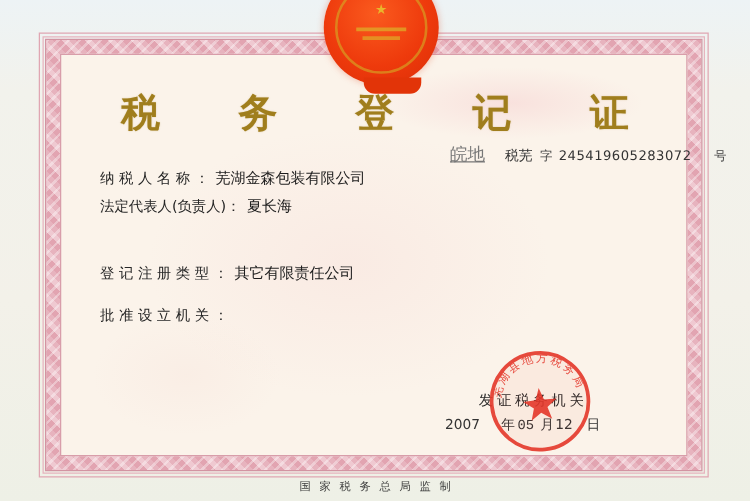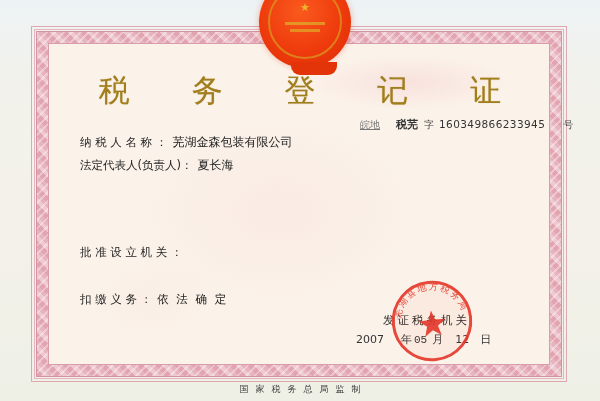--- a/index.html
+++ b/index.html
@@ -27,40 +27,40 @@
       z-index:5;box-shadow:0 0 6px rgba(220,60,20,.35);}
   .emblem .gold-ring{position:absolute;inset:9px;border-radius:50%;border:2px solid rgba(214,164,36,.65);}
   .emblem .gold-star{position:absolute;left:0;right:0;top:26px;text-align:center;
       color:#e9b62c;font-size:11px;line-height:11px;}
   .emblem .gate{position:absolute;left:26px;top:46px;width:40px;height:3px;background:rgba(222,172,40,.75);}
   .emblem .gate2{position:absolute;left:31px;top:53px;width:30px;height:3px;background:rgba(222,172,40,.7);}
   .emblem-tab{position:absolute;left:291px;top:62px;width:46px;height:13px;background:#e23408;
       border-radius:0 0 9px 9px;z-index:5;}
   
   .title{position:absolute;left:50%;top:70px;transform:translateX(-50%);white-space:nowrap;
-      font-size:31px;font-weight:normal;color:#a07e1d;letter-spacing:26px;padding-left:26px;
+      font-size:31px;font-weight:bold;color:#a07e1d;letter-spacing:26px;padding-left:26px;
       text-shadow:0 0 1px rgba(160,126,29,.5);z-index:4;}
   
   .serial{position:absolute;left:360px;top:113px;white-space:nowrap;color:#555;z-index:4;}
-  .serial .region{font-size:10px;color:#777;text-decoration:underline;}
-  .serial .bureau{font-size:11px;color:#333;margin-left:16px;font-weight:bold;}
+  .serial .region{font-size:14px;color:#777;text-decoration:underline;}
+  .serial .bureau{font-size:11px;color:#333;margin-left:16px;}
   .serial .zi{font-size:10px;color:#444;margin-left:6px;}
   .serial .number{font-size:10.5px;color:#333;margin-left:5px;letter-spacing:.4px;}
   .serial .hao{font-size:10px;color:#444;margin-left:18px;}
   
   .row{position:absolute;white-space:nowrap;z-index:4;}
   .lbl{font-size:11.5px;color:#262626;}
   .val{font-size:12px;color:#1d1d1d;}
   .scope-val{position:absolute;left:163px;top:228px;width:382px;font-size:11px;line-height:19px;
       color:#1d1d1d;white-space:normal;z-index:4;}
   
   .issuer{position:absolute;left:383px;top:313px;font-size:11.5px;letter-spacing:3px;color:#2b2b2b;z-index:4;}
   .date{position:absolute;left:356px;top:332px;font-size:11px;color:#333;z-index:4;white-space:nowrap;}
   .date .u-year{margin-left:17px;} .date .v-month{margin-left:2px;font-family:Liberation Mono, monospace;}
-  .date .u-month{margin-left:5px;} .date .v-day{margin-left:12px;} .date .u-day{margin-left:11px;}
+  .date .u-month{margin-left:5px;} .date .v-day{margin-left:1px;} .date .u-day{margin-left:11px;}
   
   .seal{position:absolute;left:388px;top:277px;width:88px;height:88px;z-index:6;opacity:.9;
       transform:rotate(-6deg);}
   
   .footer{position:absolute;left:50%;top:383px;transform:translateX(-50%);white-space:nowrap;
       font-size:9px;letter-spacing:7px;padding-left:7px;color:#3d3d3d;font-family:Liberation Mono, monospace;}
 </style>
 </head>
 <body>
 
@@ -77,44 +77,44 @@
     <div class="gold-ring"></div>
     <div class="gold-star">★</div>
     <div class="gate"></div>
     <div class="gate2"></div>
   </div>
   <div class="emblem-tab"></div>
 
   <div class="title">税 务 登 记 证</div>
 
   <div class="serial">
-    <span class="region">皖地</span><span class="bureau">税芜</span><span class="zi">字</span><span class="number">160349866233945</span><span class="hao">号</span>
+    <span class="region">皖地</span><span class="bureau">税芜</span><span class="zi">字</span><span class="number">245419605283072</span><span class="hao">号</span>
   </div>
 
   <div class="row" style="left:80px;top:131px">
     <span class="lbl">纳 税 人 名 称 ：</span>
     <span class="val">芜湖金森包装有限公司</span>
   </div>
 
   <div class="row" style="left:80px;top:154px">
     <span class="lbl">法定代表人(负责人)：</span>
     <span class="val">夏长海</span>
   </div>
 
 
+  <div class="row" style="left:80px;top:207px">
+    <span class="lbl">登 记 注 册 类 型 ：</span>
+    <span class="val">其它有限责任公司</span>
+  </div>
 
 
   <div class="row" style="left:80px;top:241px">
     <span class="lbl">批 准 设 立 机 关 ：</span>
   </div>
 
-  <div class="row" style="left:80px;top:288px">
-    <span class="lbl">扣 缴 义 务 ：</span>
-    <span class="val" style="font-size:11.5px;letter-spacing:2px">依 法 确 定</span>
-  </div>
 
   <div class="issuer">发证税务机关</div>
 
   <div class="date">
     <span>2007</span><span class="u-year">年</span><span class="v-month">05</span><span class="u-month">月</span><span class="v-day">12</span><span class="u-day">日</span>
   </div>
 
   <svg class="seal" viewBox="0 0 100 100">
     <circle cx="50" cy="50" r="44" fill="rgba(238,60,40,0.06)" stroke="#e4372a" stroke-width="3.4"></circle>
     <defs>

